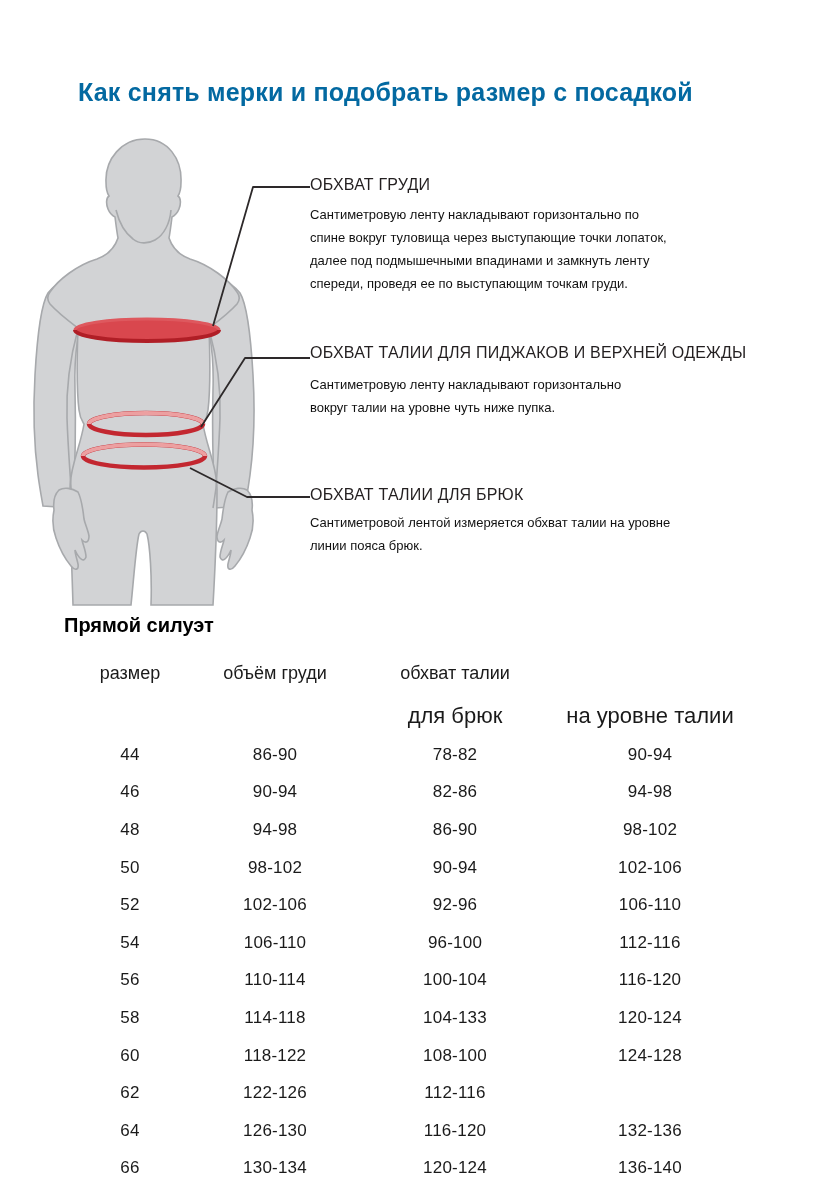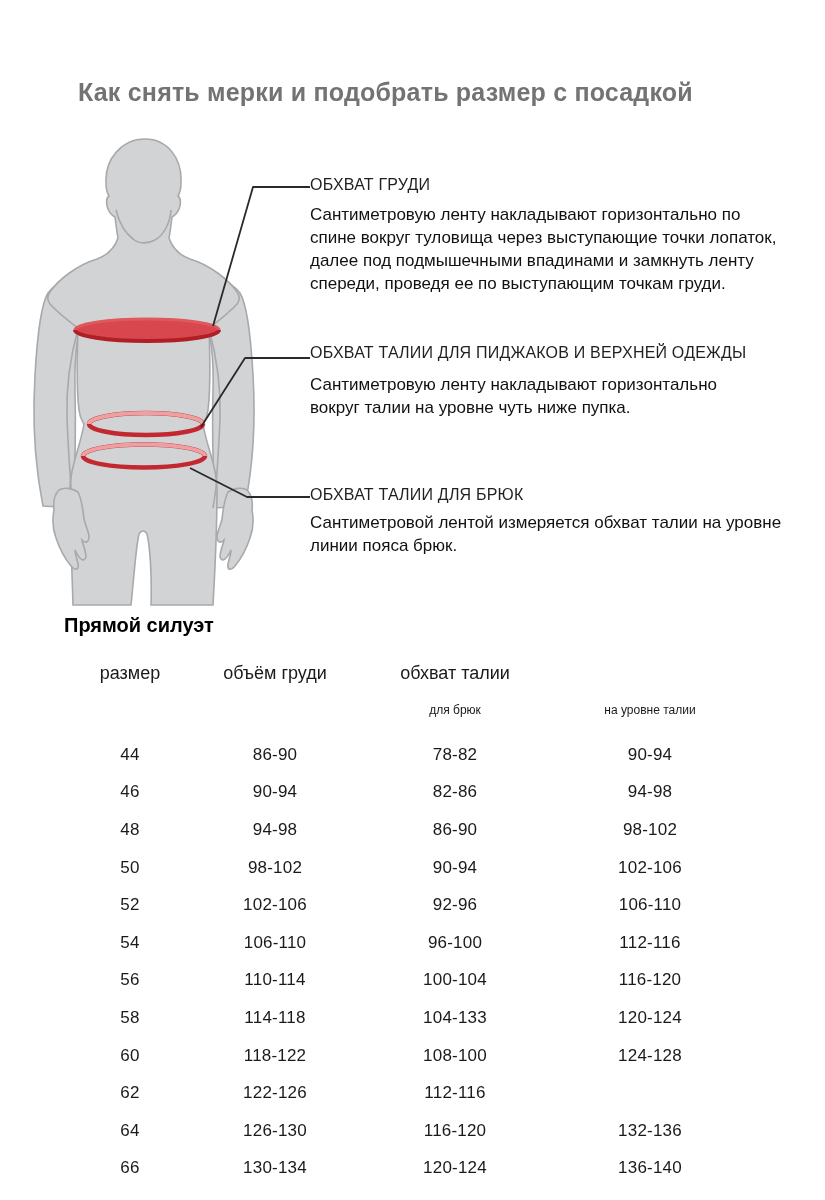--- a/index.html
+++ b/index.html
@@ -3,46 +3,46 @@
 <meta charset="utf-8">
 <style>
   html,body{margin:0;padding:0;}
   body{
     width:825px;height:1200px;position:relative;background:#ffffff;
     font-family:"Liberation Sans","DejaVu Sans",sans-serif;color:#1a1a1a;
     overflow:hidden;
   }
   .abs{position:absolute;}
   .page-title{
-    left:78px;top:78px;font-size:25px;font-weight:bold;color:#737373;
+    left:78px;top:78px;font-size:25px;font-weight:bold;color:#0369a1;
     letter-spacing:0.2px;white-space:nowrap;
   }
   .m-heading{
     font-size:16px;color:#231f20;letter-spacing:0.2px;white-space:nowrap;
   }
   .m-body{
-    font-size:17px;line-height:23px;color:#111;white-space:pre-line;
+    font-size:13px;line-height:23px;color:#111;white-space:pre-line;
   }
   #m1-h{left:310px;top:176px;}
   #m1-p{left:310px;top:203px;width:480px;}
   #m2-h{left:310px;top:344px;}
   #m2-p{left:310px;top:373px;width:470px;}
   #m3-h{left:310px;top:486px;}
   #m3-p{left:310px;top:511px;width:490px;}
   .table-title{
     left:64px;top:614px;width:680px;text-align:left;
     font-size:20px;font-weight:bold;color:#000;
   }
   .grid-row{
     display:grid;grid-template-columns:100px 190px 170px 220px;
     width:680px;left:80px;
   }
   .grid-row > div{text-align:center;}
   #hdr1{top:663px;font-size:18px;}
-  #hdr2{top:703px;font-size:12px;}
+  #hdr2{top:703px;font-size:22px;}
   #size-rows{
     left:80px;top:736px;width:680px;
   }
   .trow{
     display:grid;grid-template-columns:100px 190px 170px 220px;
     height:37.6px;align-items:center;font-size:17px;
   }
   .trow > div{text-align:center;letter-spacing:0.2px;}
   #figure-svg{left:20px;top:130px;}
 </style>

